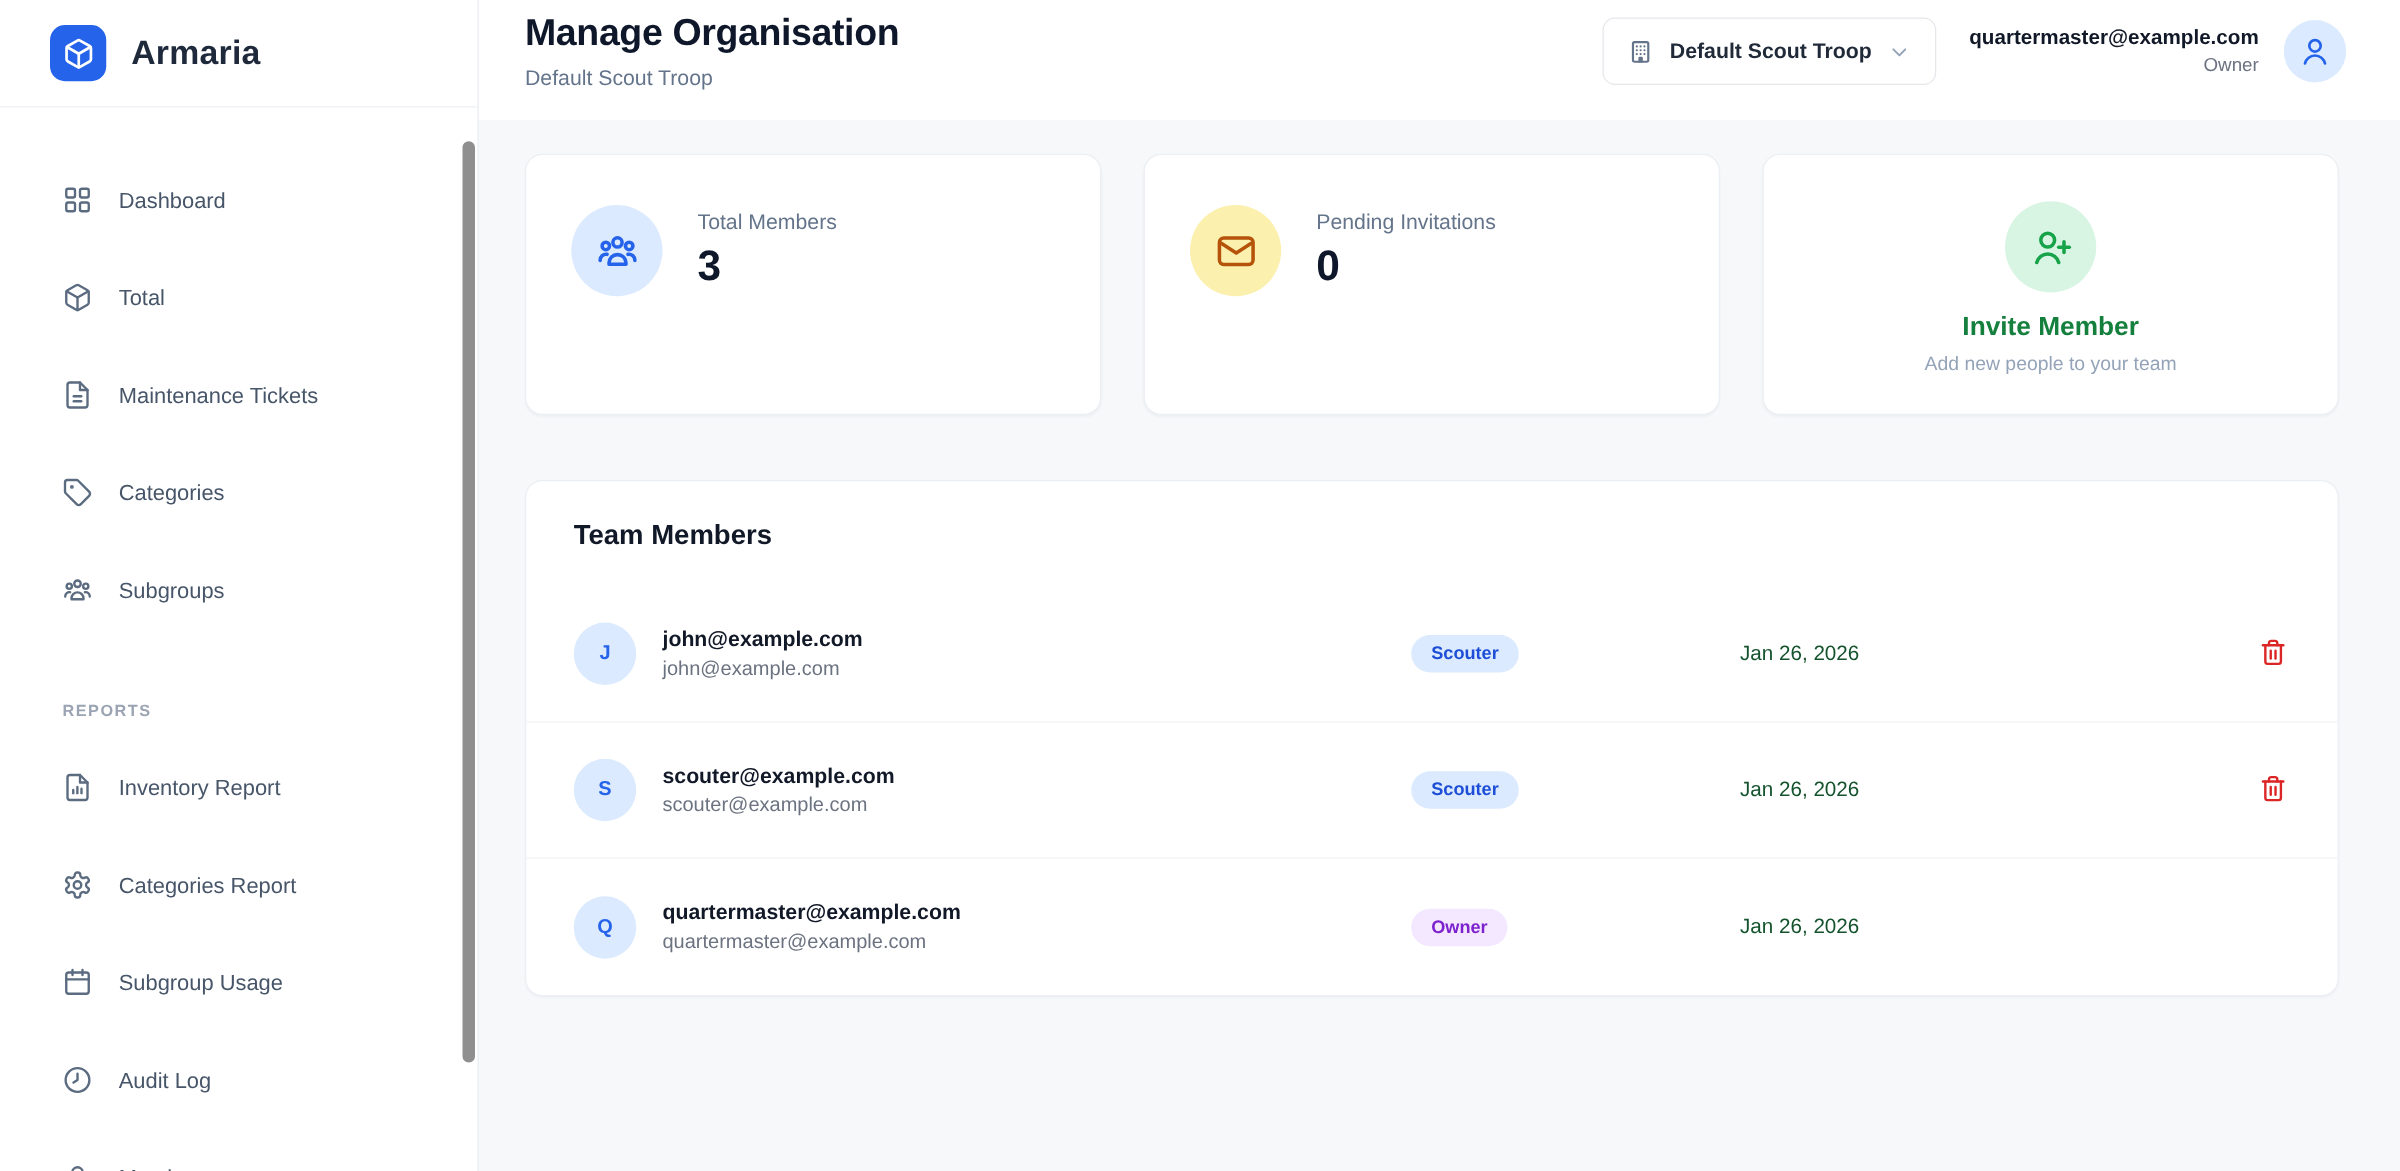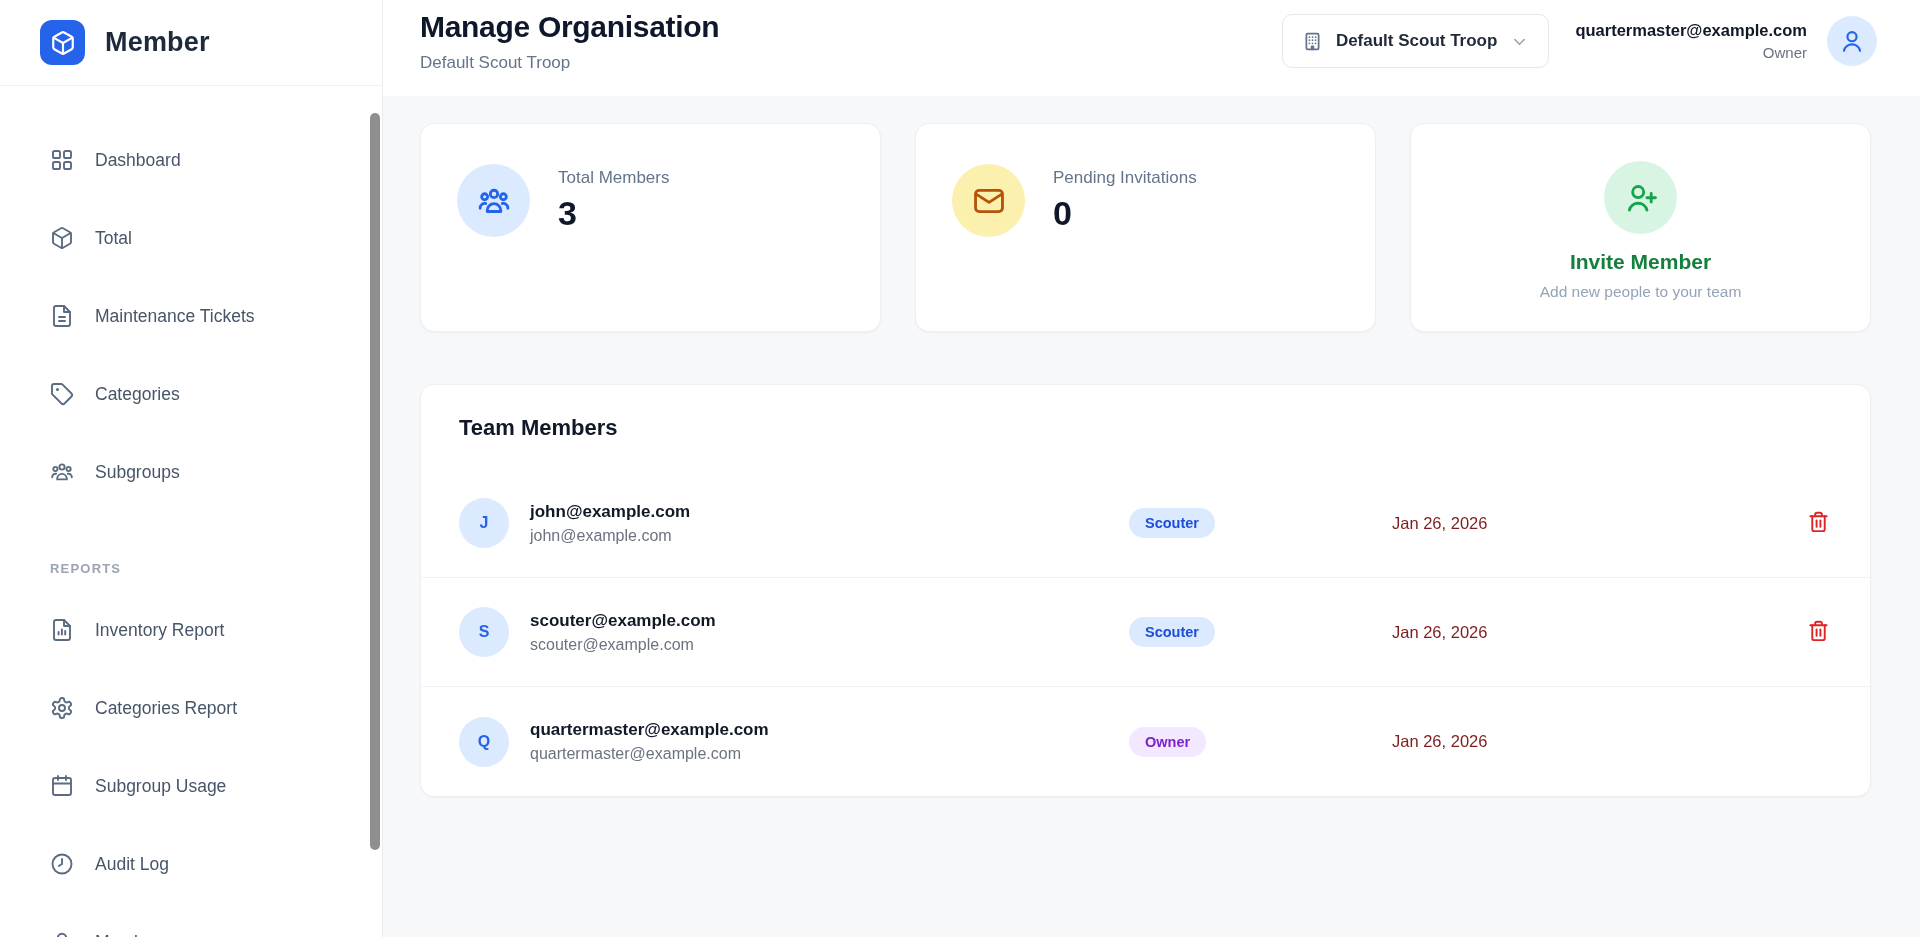--- a/index.html
+++ b/index.html
@@ -126,38 +126,38 @@
     width:50px; height:50px; border-radius:50%; flex:0 0 50px;
     display:flex; align-items:center; justify-content:center;
     font-size:16px; font-weight:700;
   }
   .member-name { font-size:17px; font-weight:700; color:#111827; }
   .member-email { margin-top:5px; font-size:16px; color:#6b7280; }
   .badge {
     display:inline-block; padding:7px 16px; border-radius:999px;
     font-size:14.5px; font-weight:600;
   }
-  .joined-cell { font-size:16.5px; color:#7f1d1d; }
+  .joined-cell { font-size:16.5px; color:#14532d; }
   .actions-cell { text-align:right; }
   .trash-btn { background:none; border:none; cursor:pointer; color:var(--danger); padding:2px; }
   .trash-btn svg { width:23px; height:23px; display:inline-block; }
 </style>
 </head>
 <body>
 
 <aside class="sidebar">
   <div class="brand">
     <div class="brand-logo">
         <svg viewBox="0 0 24 24" fill="none" stroke="currentColor" stroke-width="2" stroke-linecap="round" stroke-linejoin="round">
           <path d="M21 8a2 2 0 0 0-1-1.73l-7-4a2 2 0 0 0-2 0l-7 4A2 2 0 0 0 3 8v8a2 2 0 0 0 1 1.73l7 4a2 2 0 0 0 2 0l7-4A2 2 0 0 0 21 16Z"></path>
           <path d="m3.3 7 8.7 5 8.7-5"></path>
           <path d="M12 22V12"></path>
         </svg>
       </div>
-    <div class="brand-name">Member</div>
+    <div class="brand-name">Armaria</div>
   </div>
   <nav class="nav">
     <div id="nav-main">
         <div class="nav-item">
           <svg viewBox="0 0 24 24" fill="none" stroke="currentColor" stroke-width="1.9" stroke-linecap="round" stroke-linejoin="round">
             <rect x="3" y="3" width="7" height="7" rx="1.6"></rect>
             <rect x="14" y="3" width="7" height="7" rx="1.6"></rect>
             <rect x="3" y="14" width="7" height="7" rx="1.6"></rect>
             <rect x="14" y="14" width="7" height="7" rx="1.6"></rect>
           </svg>

